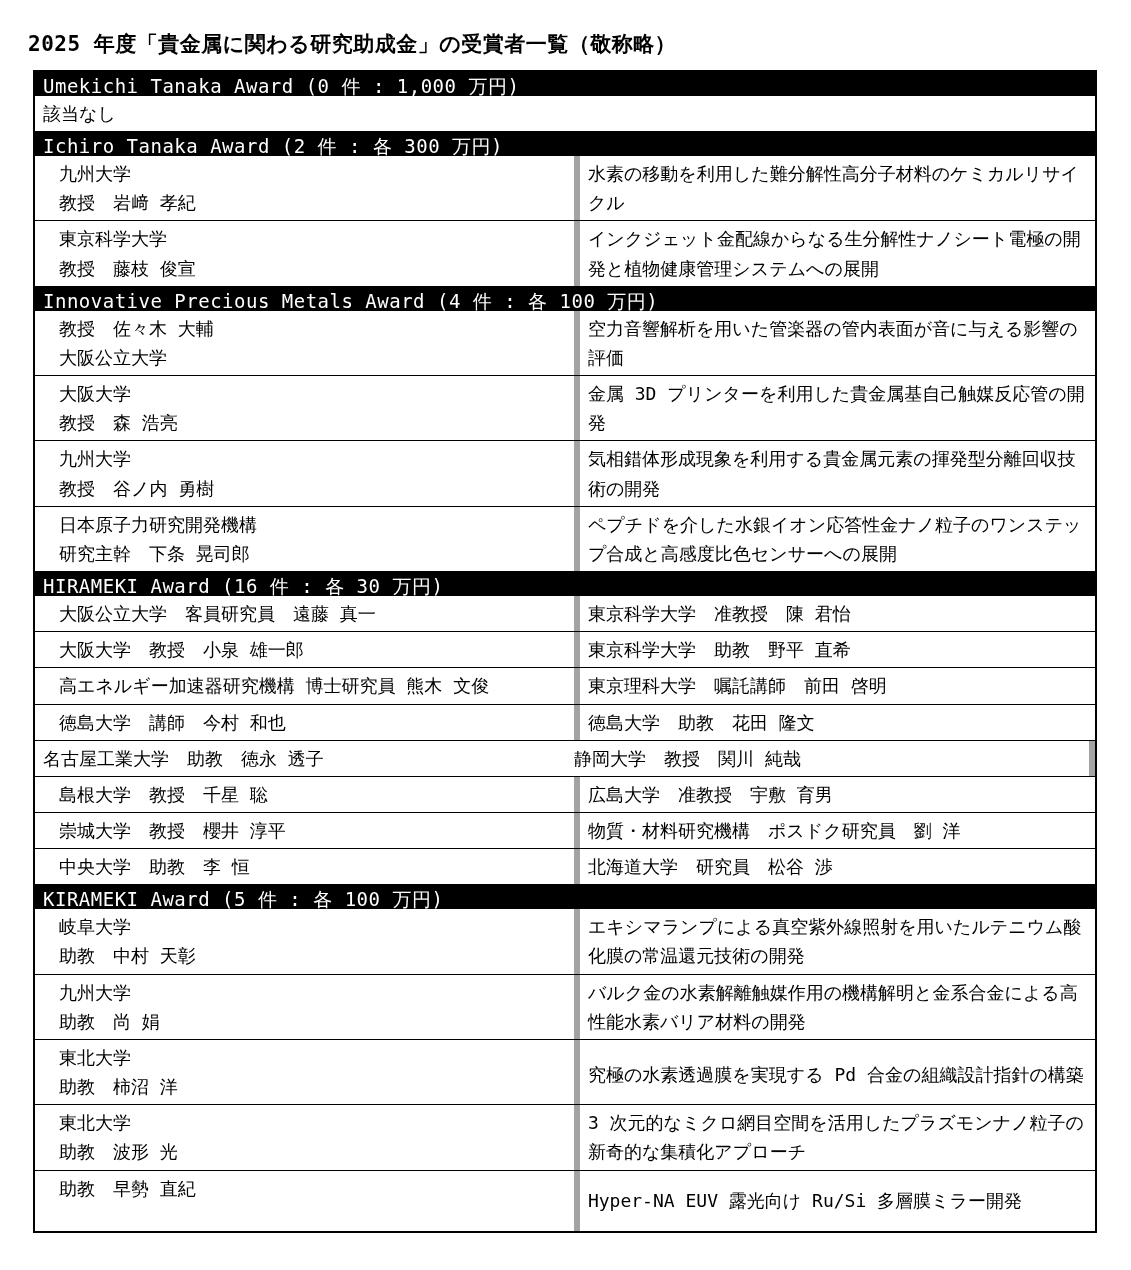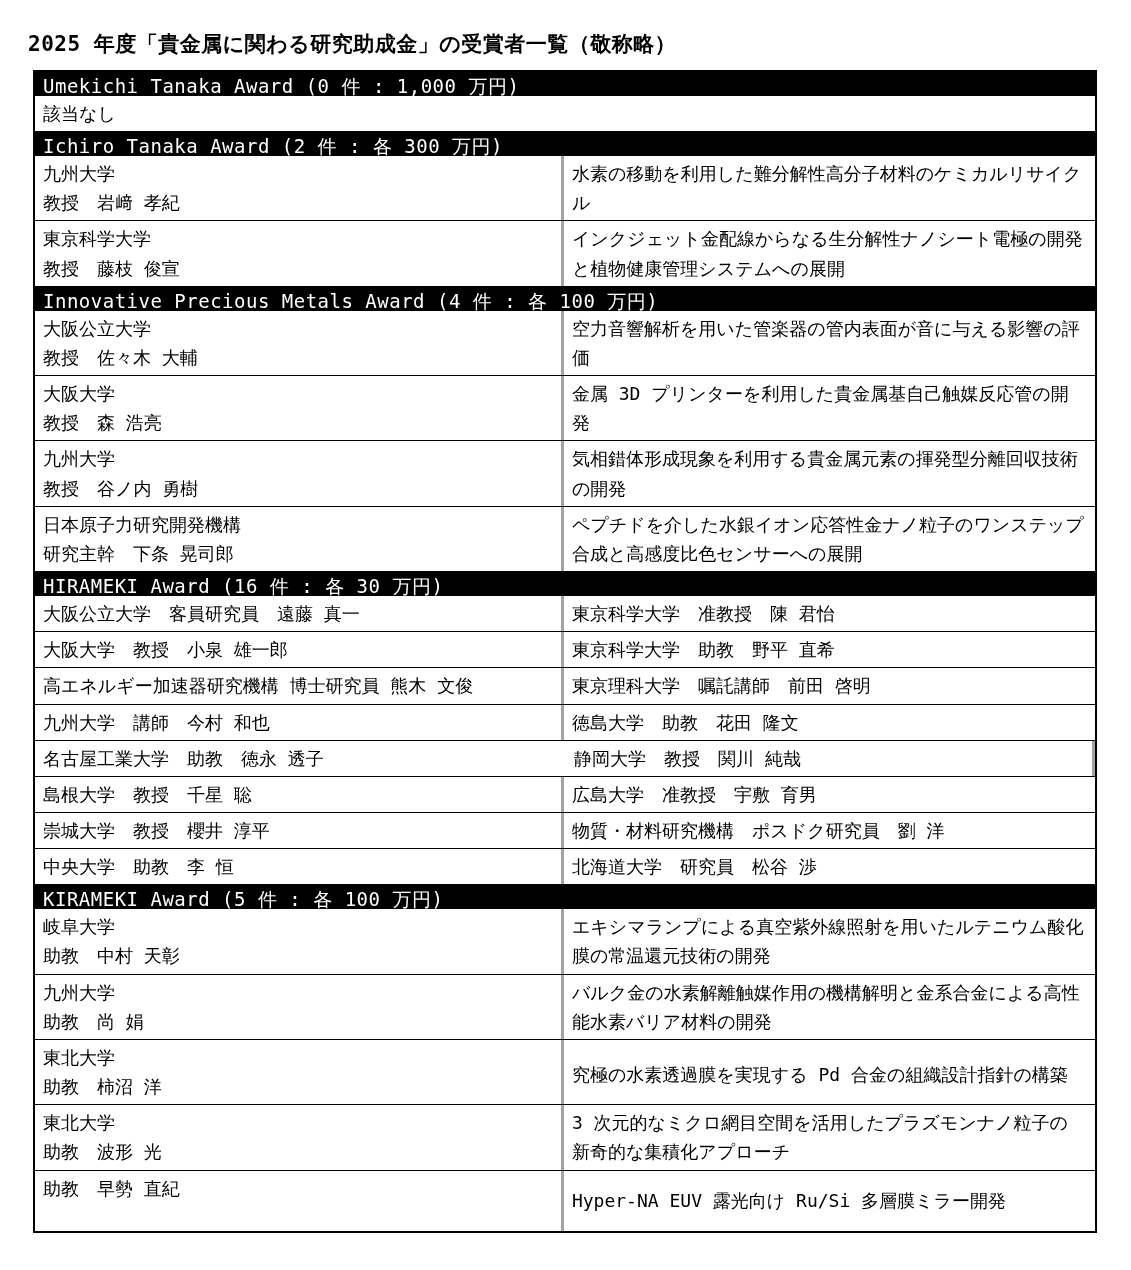--- a/index.html
+++ b/index.html
@@ -49,22 +49,23 @@
     box-sizing: border-box;
     padding: 3px 10px 3px 8px;
     line-height: 1.62;
   }
   .cell.full {
     width: 100%;
     min-height: 28px;
   }
   .cell.left {
     width: 49.9%;
-    border-right: 3px solid #a3a3a3;
+    border-right: 6px solid #a3a3a3;
     flex: none;
+    margin-left: 16px;
   }
   .cell.right {
     flex: 1;
     display: flex;
     flex-direction: column;
     justify-content: center;
   }
   .row.detail .cell { min-height: 60px; }
   .row.pair .cell { min-height: 34px; display: flex; align-items: center; }
   .row.pair .cell.right { flex-direction: row; justify-content: flex-start; }
@@ -94,22 +95,22 @@
           <div>東京科学大学</div>
           <div>教授　藤枝 俊宣</div>
         </div>
         <div class="cell right">
           <div>インクジェット金配線からなる生分解性ナノシート電極の開発と植物健康管理システムへの展開</div>
         </div>
       </div>
       <div class="section-bar">Innovative Precious Metals Award (4 件 : 各 100 万円)</div>
       <div class="row detail">
         <div class="cell left">
+          <div>教授　佐々木 大輔</div>
           <div>大阪公立大学</div>
-          <div>教授　佐々木 大輔</div>
         </div>
         <div class="cell right">
           <div>空力音響解析を用いた管楽器の管内表面が音に与える影響の評価</div>
         </div>
       </div>
       <div class="row detail">
         <div class="cell left">
           <div>大阪大学</div>
           <div>教授　森 浩亮</div>
         </div>
@@ -142,21 +143,21 @@
       </div>
       <div class="row pair">
         <div class="cell left">大阪大学　教授　小泉 雄一郎</div>
         <div class="cell right">東京科学大学　助教　野平 直希</div>
       </div>
       <div class="row pair">
         <div class="cell left">高エネルギー加速器研究機構 博士研究員 熊木 文俊</div>
         <div class="cell right">東京理科大学　嘱託講師　前田 啓明</div>
       </div>
       <div class="row pair">
-        <div class="cell left">九州大学　講師　今村 和也</div>
+        <div class="cell left">徳島大学　講師　今村 和也</div>
         <div class="cell right">徳島大学　助教　花田 隆文</div>
       </div>
       <div class="row pair">
         <div class="cell right">名古屋工業大学　助教　徳永 透子</div>
         <div class="cell left">静岡大学　教授　関川 純哉</div>
       </div>
       <div class="row pair">
         <div class="cell left">島根大学　教授　千星 聡</div>
         <div class="cell right">広島大学　准教授　宇敷 育男</div>
       </div>

